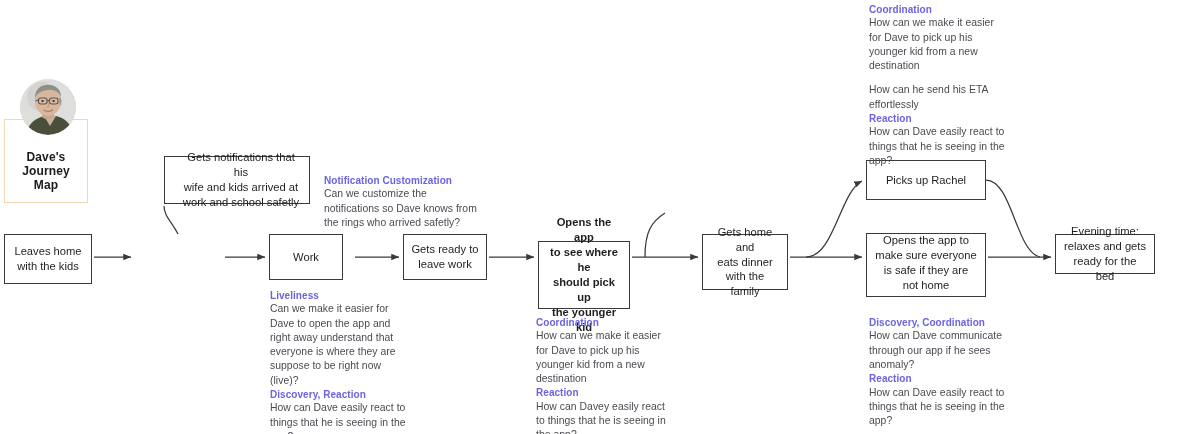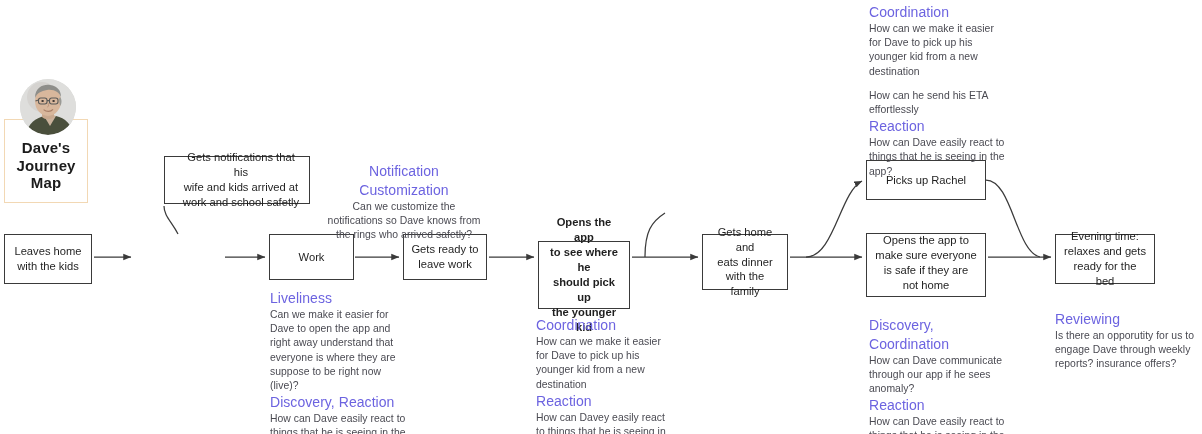--- a/index.html
+++ b/index.html
@@ -17,21 +17,21 @@
   
   .title-card {
     position: absolute;
     border: 1px solid #f2d8b4;
     background: #ffffff;
     display: flex; flex-direction: column;
     align-items: center; justify-content: flex-end;
     padding-bottom: 10px;
   }
   .title-card-label {
-    font-size: 15px; font-weight: bold; line-height: 1.18;
+    font-size: 12px; font-weight: bold; line-height: 1.18;
     color: #1b1b1b; text-align: center; letter-spacing: .1px;
   }
   .avatar {
     position: absolute;
     border-radius: 50%;
     overflow: hidden;
     background: radial-gradient(circle at 38% 30%, #e8e8e6 0%, #d9d9d7 58%, #c8c8c6 100%);
   }
   .avatar svg { display: block; }
 
@@ -46,22 +46,22 @@
     font-size: 11.2px;
     line-height: 1.33;
     padding: 3px 7px;
   }
   .node.bold { font-weight: bold; }
 
   
   .note { position: absolute; }
   .note-head {
     color: #6c63e0;
-    font-weight: normal;
-    font-size: 14px;
+    font-weight: bold;
+    font-size: 10px;
     line-height: 1.34;
     margin-bottom: 0px;
     letter-spacing: .05px;
   }
   .note-body {
     color: #4a4a52;
     font-size: 10.4px;
     line-height: 1.37;
     letter-spacing: .03px;
   }
@@ -137,21 +137,21 @@
 
 <div class="node" style="left: 4px; top: 234px; width: 88px; height: 50px;">
       <span style="white-space: pre-line;">Leaves home
 with the kids</span>
     </div>
     <div class="node" style="left: 164px; top: 156px; width: 146px; height: 48px; padding-left: 15px;">
       <span style="white-space: pre-line;">Gets notifications that his
 wife and kids arrived at
 work and school safetly</span>
     </div>
-    <div class="node" style="left: 269px; top: 234px; width: 85px; height: 46px;">
+    <div class="node" style="left: 269px; top: 234px; width: 74px; height: 46px;">
       <span style="white-space: pre-line;">Work</span>
     </div>
     <div class="node" style="left: 403px; top: 234px; width: 84px; height: 46px;">
       <span style="white-space: pre-line;">Gets ready to
 leave work</span>
     </div>
     <div class="node bold" style="left: 538px; top: 241px; width: 92px; height: 68px;">
       <span style="white-space: pre-line;">Opens the app
 to see where he
 should pick up
@@ -164,26 +164,26 @@
     </div>
     <div class="node" style="left: 866px; top: 160px; width: 120px; height: 40px;">
       <span style="white-space: pre-line;">Picks up Rachel</span>
     </div>
     <div class="node" style="left: 866px; top: 233px; width: 120px; height: 64px; align-items: flex-end;">
       <span style="white-space: pre-line;">Opens the app to
 make sure everyone
 is safe if they are
 not home</span>
     </div>
-    <div class="node" style="left: 1055px; top: 234px; width: 100px; height: 50px;">
+    <div class="node" style="left: 1055px; top: 234px; width: 100px; height: 40px;">
       <span style="white-space: pre-line;">Evening time:
 relaxes and gets
 ready for the bed</span>
     </div>
-    <div class="note" style="left: 324px; top: 162px; width: 160px; text-align: center;">
+    <div class="note" style="left: 324px; top: 174px; width: 160px;">
       <div class="note-head">Notification Customization</div>
       <div class="note-body">Can we customize the notifications so Dave knows from the rings who arrived safetly?</div>
     </div>
     <div class="note" style="left: 270px; top: 289px; width: 140px;">
       <div class="note-head">Liveliness</div>
       <div class="note-body">Can we make it easier for Dave to open the app and right away understand that everyone is where they are suppose to be right now (live)?</div>
       <div class="note-head">Discovery, Reaction</div>
       <div class="note-body">How can Dave easily react to things that he is seeing in the app?</div>
     </div>
     <div class="note" style="left: 536px; top: 316px; width: 140px;">
@@ -198,17 +198,13 @@
       <div class="note-body" style="margin-top: 10px;">How can he send his ETA effortlessly</div>
       <div class="note-head">Reaction</div>
       <div class="note-body">How can Dave easily react to things that he is seeing in the app?</div>
     </div>
     <div class="note" style="left: 869px; top: 316px; width: 142px;">
       <div class="note-head">Discovery, Coordination</div>
       <div class="note-body">How can Dave communicate through our app if he sees anomaly?</div>
       <div class="note-head">Reaction</div>
       <div class="note-body">How can Dave easily react to things that he is seeing in the app?</div>
     </div>
-    <div class="note" style="left: 1055px; top: 310px; width: 146px;">
-      <div class="note-head">Reviewing</div>
-      <div class="note-body">Is there an opporutity for us to engage Dave through weekly reports? insurance offers?</div>
-    </div>
   </div>
 
 </body></html>

